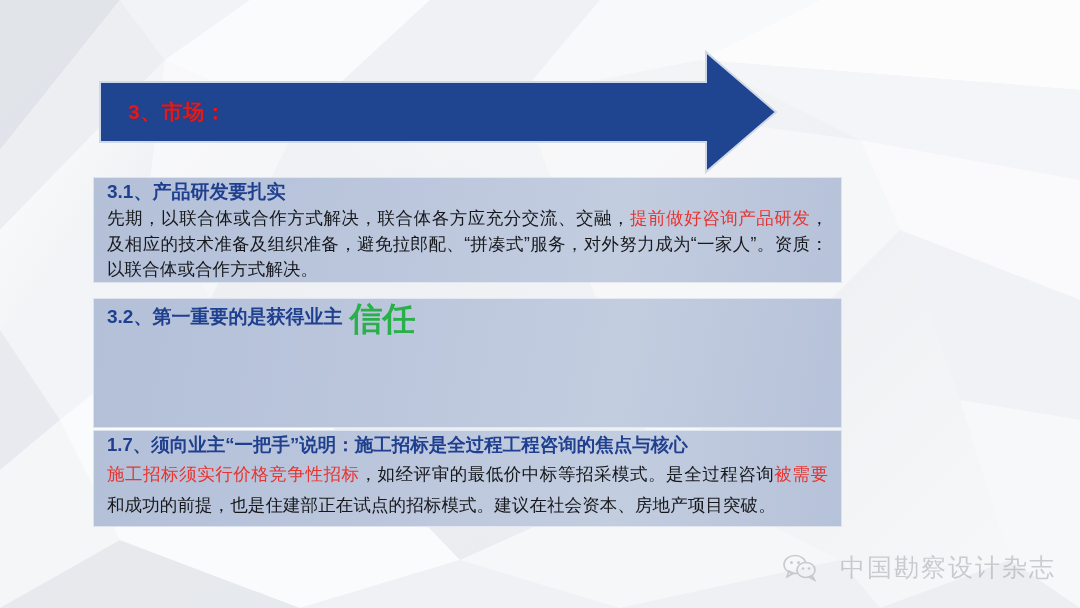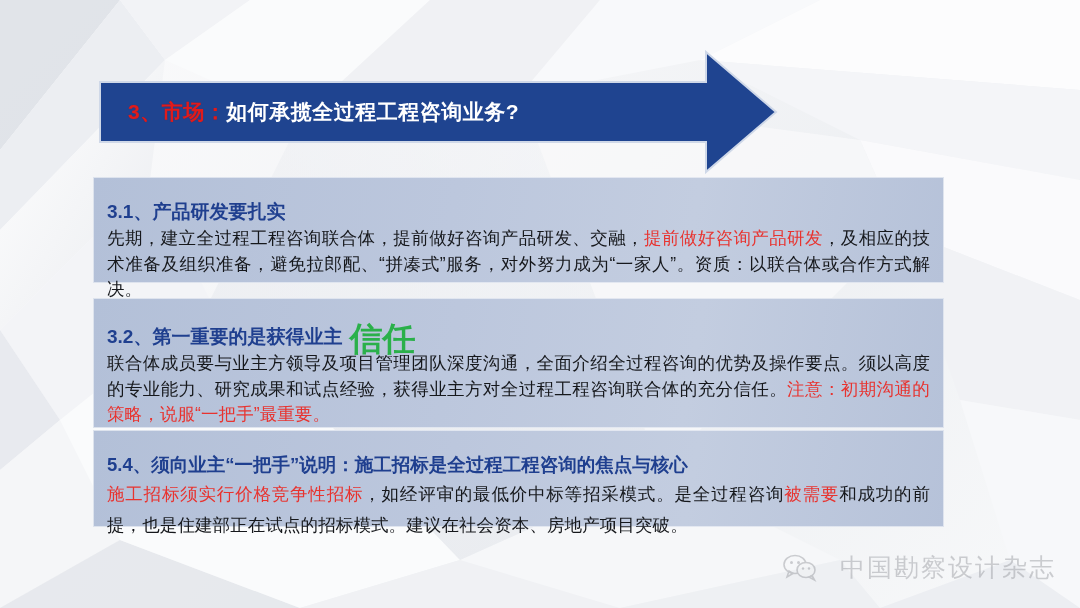--- a/index.html
+++ b/index.html
@@ -26,24 +26,24 @@
     position:absolute;left:128px;top:90px;width:580px;height:44px;
     display:flex;align-items:center;
     font-size:21px;font-weight:bold;letter-spacing:.5px;
     white-space:nowrap;
   }
   .t-red{color:#e01b1b;text-shadow:0 0 1px rgba(180,0,0,.45);}
   .t-white{color:#ffffff;}
 
   
   .panel{
-    position:absolute;left:93px;width:851px;
+    position:absolute;left:93px;width:749px;
     background:linear-gradient(100deg,#b3c0d8 0%,#bcc7dd 42%,#c3cde0 70%,#b6c2d9 100%);
     box-shadow:0 0 0 1px rgba(255,255,255,.55) inset;
-    padding:22px 14px 8px 14px;
+    padding:2px 14px 8px 14px;
     box-sizing:border-box;
   }
   #panel-1{top:177px;height:106px;}
   #panel-2{top:298px;height:130px;}
   #panel-3{top:430px;height:97px;}
 
   .panel-heading{
     color:#1f3f8f;font-weight:bold;font-size:19px;
     line-height:26px;white-space:nowrap;margin:0 0 1px 0;
     display:flex;align-items:flex-end;
@@ -111,45 +111,41 @@
     <polygon points="210,300 460,560 660,470 520,95 300,120" fill="url(#g2)" opacity="0.5"></polygon>
     <polygon points="660,470 900,230 860,140 520,95" fill="#f9fafb" opacity="0.7"></polygon>
   </svg>
 
   <svg id="header-arrow" viewBox="0 0 680 124" preserveAspectRatio="none">
     <polygon points="2,32 608,32 608,2 678,62 608,122 608,92 2,92" fill="#1f4490" stroke="#cfd8e8" stroke-width="2"></polygon>
   </svg>
 
   <div id="header-title">
     <span class="t-red">3、市场：</span>
-    <span class="t-white">如何承揽全过程工程咨询业务?</span>
   </div>
 
   <div class="panel" id="panel-1">
     <div class="panel-heading">
       <span>3.1、产品研发要扎实</span>
     </div>
     <div class="panel-body">
-      <span>先期，建立全过程工程咨询联合体，提前做好咨询产品研发、交融，</span><span class="r">提前做好咨询产品研发</span><span>，及相应的技术准备及组织准备，避免拉郎配、“拼凑式”服务，对外努力成为“一家人”。资质：以联合体或合作方式解决。</span>
+      <span>先期，以联合体或合作方式解决，联合体各方应充分交流、交融，</span><span class="r">提前做好咨询产品研发</span><span>，及相应的技术准备及组织准备，避免拉郎配、“拼凑式”服务，对外努力成为“一家人”。资质：以联合体或合作方式解决。</span>
     </div>
   </div>
 
   <div class="panel" id="panel-2">
     <div class="panel-heading">
       <span>3.2、第一重要的是获得业主</span>
         <span class="heading-big-green">信任</span>
     </div>
-    <div class="panel-body">
-      <span>联合体成员要与业主方领导及项目管理团队深度沟通，全面介绍全过程咨询的优势及操作要点。须以高度的专业能力、研究成果和试点经验，获得业主方对全过程工程咨询联合体的充分信任。</span><span class="r">注意：初期沟通的策略，说服“一把手”最重要。</span>
-    </div>
   </div>
 
   <div class="panel" id="panel-3">
     <div class="panel-heading">
-      <span>5.4、须向业主“一把手”说明：施工招标是全过程工程咨询的焦点与核心</span>
+      <span>1.7、须向业主“一把手”说明：施工招标是全过程工程咨询的焦点与核心</span>
     </div>
     <div class="panel-body">
       <span class="r">施工招标须实行价格竞争性招标</span><span>，如经评审的最低价中标等招采模式。是全过程咨询</span><span class="r">被需要</span><span>和成功的前提，也是住建部正在试点的招标模式。建议在社会资本、房地产项目突破。</span>
     </div>
   </div>
 
   <div id="watermark">
     <svg width="34" height="28" viewBox="0 0 34 28">
       <ellipse cx="12" cy="10.5" rx="11" ry="9" fill="none" stroke="#8e9096" stroke-width="1.6"></ellipse>
       <polygon points="6,17 4,23 10,19.5" fill="none" stroke="#8e9096" stroke-width="1.6"></polygon>

